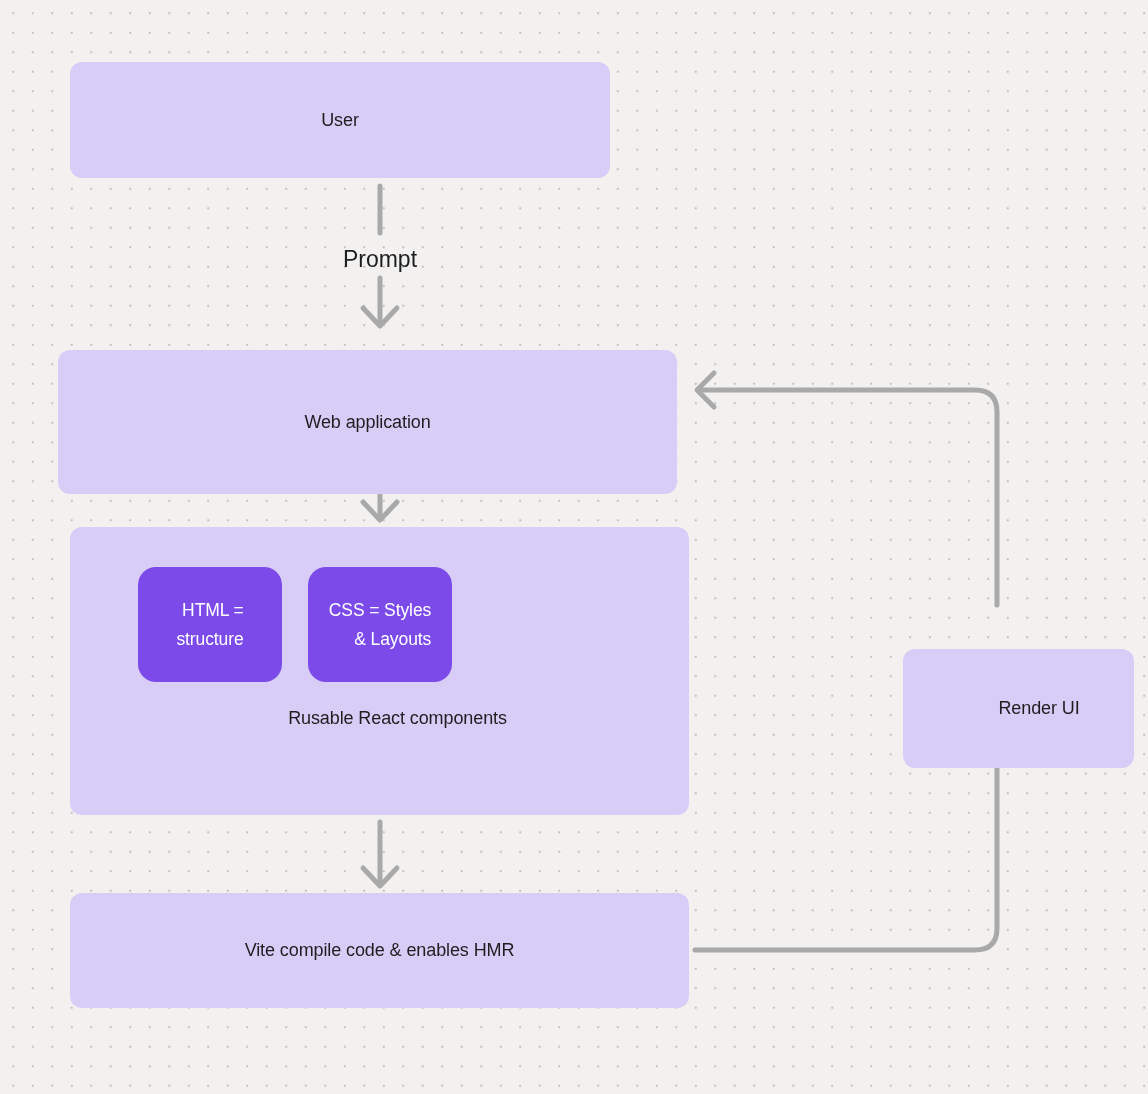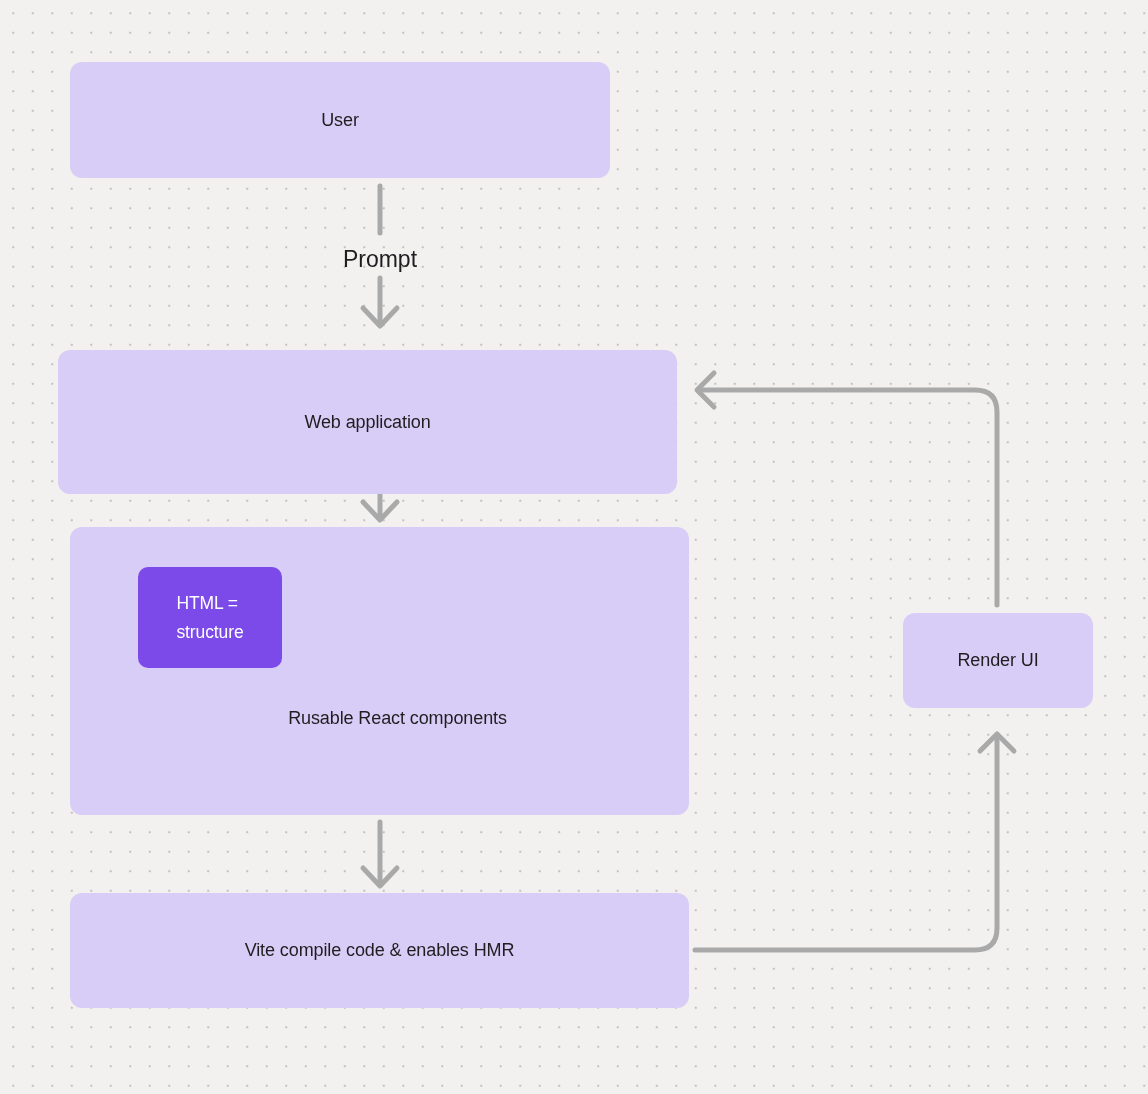--- a/index.html
+++ b/index.html
@@ -41,38 +41,38 @@
     color: var(--text-dark, #1E1E20);
     font-size: 18px;
     font-weight: 500;
     letter-spacing: -0.1px;
   }
   .node-user   { left: 70px;  top: 62px;  width: 540px; height: 116px; }
   .node-webapp { left: 58px;  top: 334px; width: 619px; height: 144px; margin-top: 16px; }
   .node-group  { left: 70px;  top: 527px; width: 619px; height: 288px;
                  display: block; }
   .node-vite   { left: 70px;  top: 893px; width: 619px; height: 115px; }
-  .node-render { left: 903px; top: 613px; width: 190px; height: 95px; }
+  .node-render { left: 903px; top: 649px; width: 190px; height: 119px; padding-left: 41px; }
 
   .chip-row {
     position: absolute;
     left: 68px; top: 40px;
     display: flex;
     gap: 26px;
   }
   .chip {
     width: 144px;
-    height: 101px;
-    border-radius: 10px;
+    height: 115px;
+    border-radius: 18px;
     background: var(--accent-fill, #7B4AE8);
     color: var(--text-light, #FFFFFF);
     display: flex;
     align-items: center;
     justify-content: center;
-    text-align: left;
+    text-align: right;
     font-size: 17.5px;
     font-weight: 500;
     line-height: 29px;
     white-space: pre-line;
     letter-spacing: -0.1px;
   }
   .group-label {
     position: absolute;
     left: 0; right: 0;
     top: 181px;
@@ -125,20 +125,24 @@
   <div class="node node-webapp">
     <span>Web application</span>
   </div>
 
   <div class="node node-group">
     <div class="chip-row">
       <div class="chip">
         <span>HTML =
 structure</span>
       </div>
+      <div class="chip">
+        <span>CSS = Styles
+&amp; Layouts</span>
+      </div>
     </div>
     <div class="group-label">Rusable React components</div>
   </div>
 
   <div class="node node-vite">
     <span>Vite compile code &amp; enables HMR</span>
   </div>
 
   <div class="node node-render">
     <span>Render UI</span>

